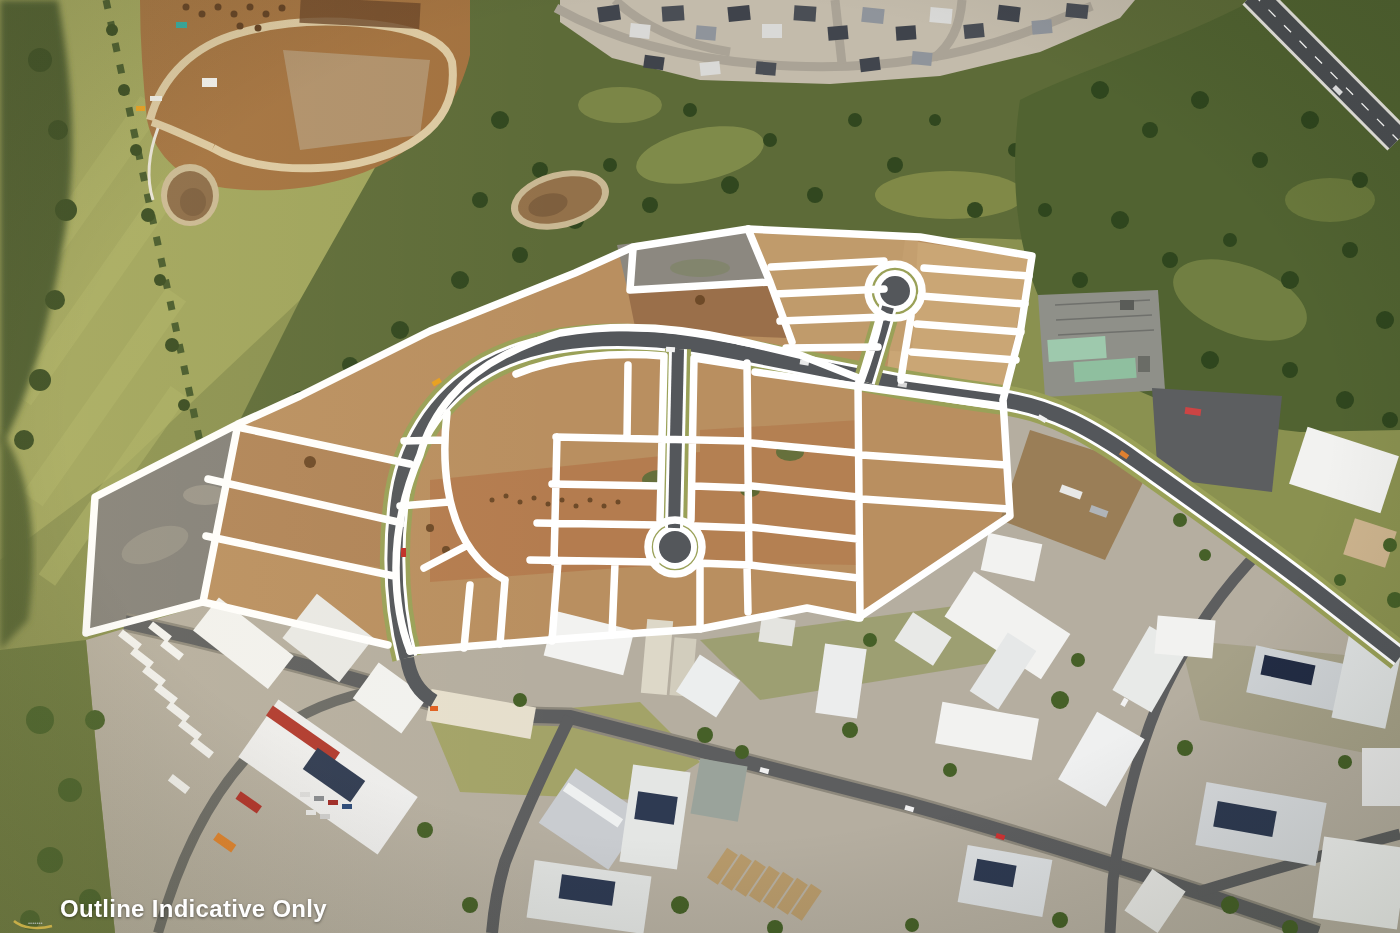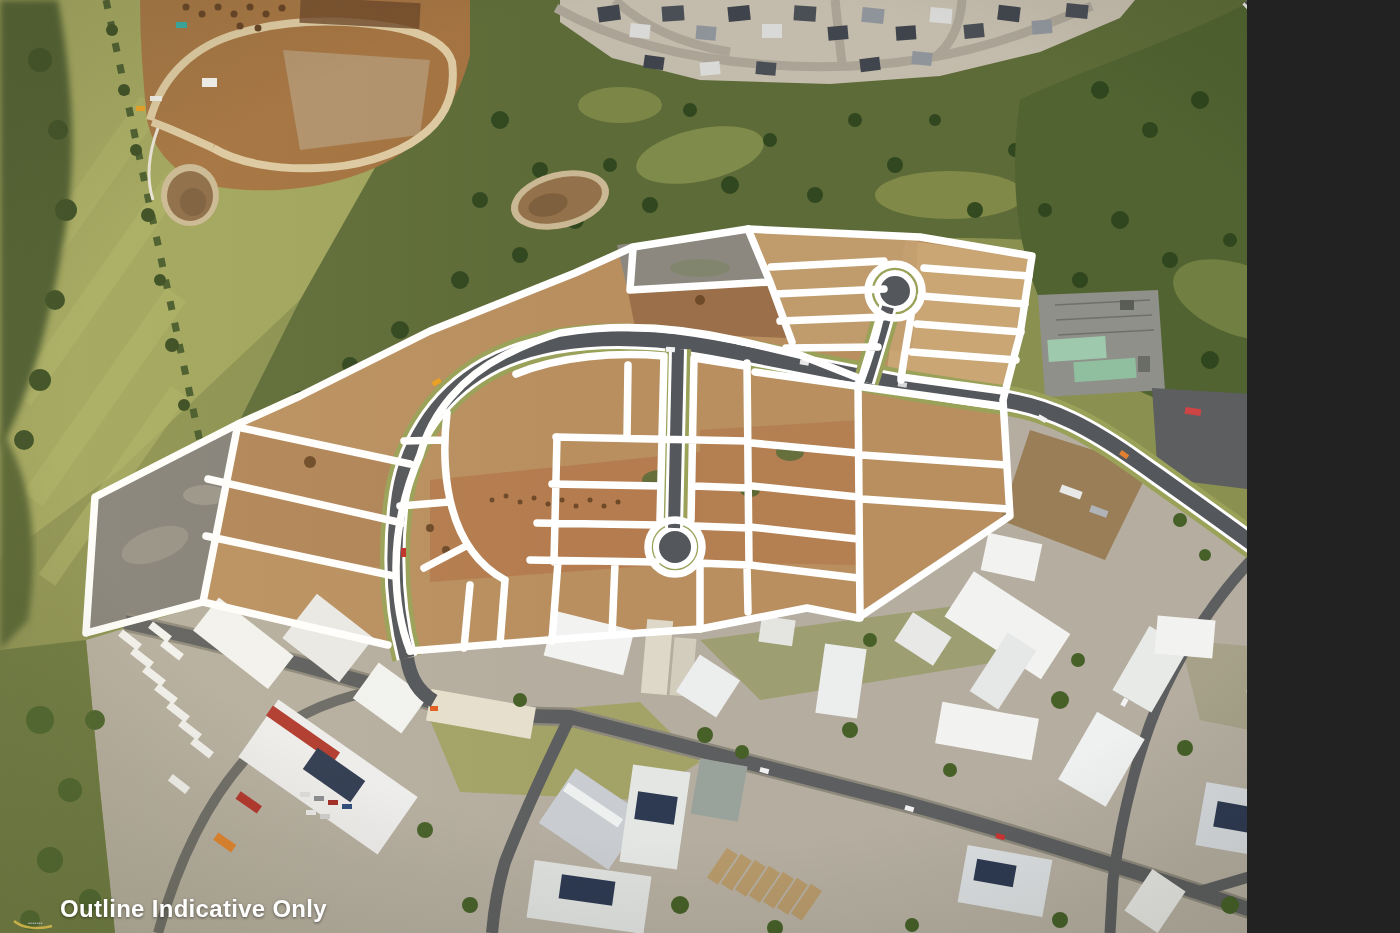--- a/index.html
+++ b/index.html
@@ -1,16 +1,16 @@
 <!DOCTYPE html>
 <html><head>
 <meta charset="utf-8">
 <style>
   html,body{margin:0;padding:0;background:#222;}
-  .stage{position:relative;width:1247px;height:933px;overflow:hidden;background:#8a9150;
+  .stage{position:relative;width:1400px;height:933px;overflow:hidden;background:#8a9150;
          font-family:"Liberation Sans", sans-serif;}
   svg{display:block;width:1400px;height:933px;}
   .outline{fill:none;stroke:#ffffff;stroke-width:7.5;stroke-linecap:round;stroke-linejoin:round;}
   .tw{fill:#35491f;} .tl{fill:#466028;} .tm{fill:#2f461e;}
   .rfw{fill:#f2f2f0;} .rft{fill:#e6dfcd;}
   .sol{fill:#2e3a52;} .bus{fill:#b79a6b;}
   .disclaimer{fill:#ffffff;font-size:24px;font-weight:600;letter-spacing:.3px;
               paint-order:stroke;}
 </style>
 </head>

